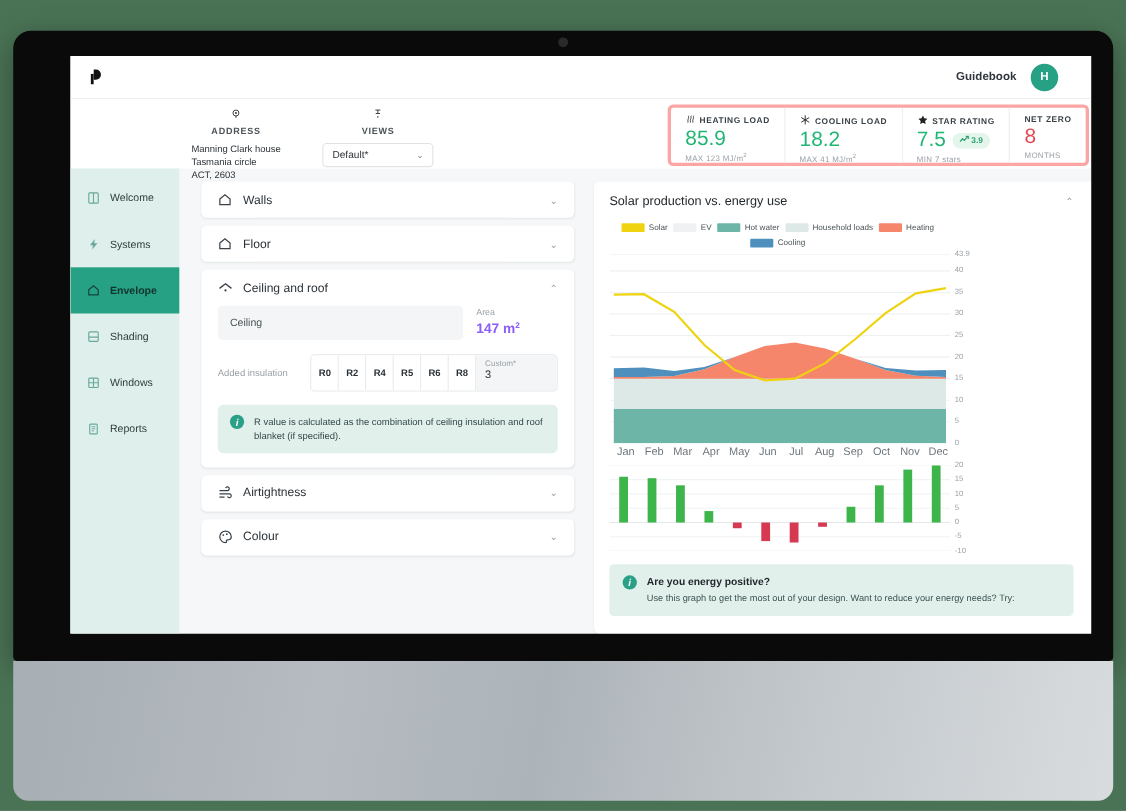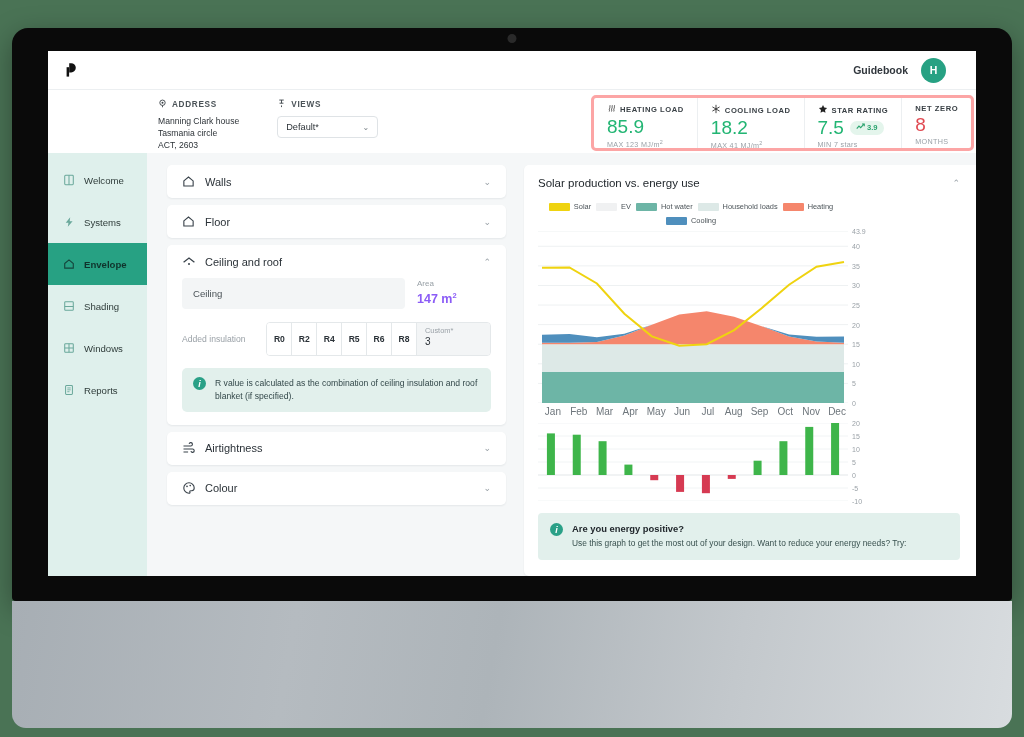--- a/index.html
+++ b/index.html
@@ -22,21 +22,21 @@
     background: #2a2a2a; z-index: 6;
   }
   .stand {
     position: absolute; left: 12px; top: 601px; width: 1000px; height: 127px;
     border-radius: 0 0 14px 14px;
     background: linear-gradient(100deg,#a7aeb4 0%, #b5bbc0 28%, #adb4b9 48%, #c3c8cc 72%, #d8dcdf 100%);
   }
 
   
   .screen {
-    position: absolute; left: 48px; top: 51px; width: 928px; height: 525px;
+    position: absolute; left: 64px; top: 51px; width: 928px; height: 525px;
     background: #ffffff; overflow: hidden;
   }
 
   
   .topbar {
     position: relative; height: 38px; background: #fff;
     display: flex; align-items: center; padding: 0 14px;
   }
   .logo { width: 22px; height: 22px; display: flex; align-items: center; }
   .topbar-right {
@@ -53,20 +53,21 @@
   
   .infostrip {
     display: flex; align-items: flex-start; height: 64px;
     border-top: 1px solid #eceff1; background: #fff; position: relative;
   }
   .addr-block { padding: 9px 0 0 110px; }
   .strip-label {
     display: flex; align-items: center; gap: 5px;
     font-size: 8.2px; letter-spacing: .7px; color: #4b5358; font-weight: 600;
     text-transform: uppercase;
+    flex-direction: column;
   }
   .addr-lines { margin-top: 5px; font-size: 8.6px; line-height: 1.42; color: #2d3338; }
   .views-block { padding: 9px 0 0 38px; }
   .views-select {
     margin-top: 6px; width: 101px; height: 22px; border: 1px solid #dfe3e6;
     border-radius: 4px; background: #fff; display: flex; align-items: center;
     justify-content: space-between; padding: 0 8px; font-size: 9.2px; color: #2d3338;
   }
   .chev { font-size: 8px; color: #7a8288; }
 

